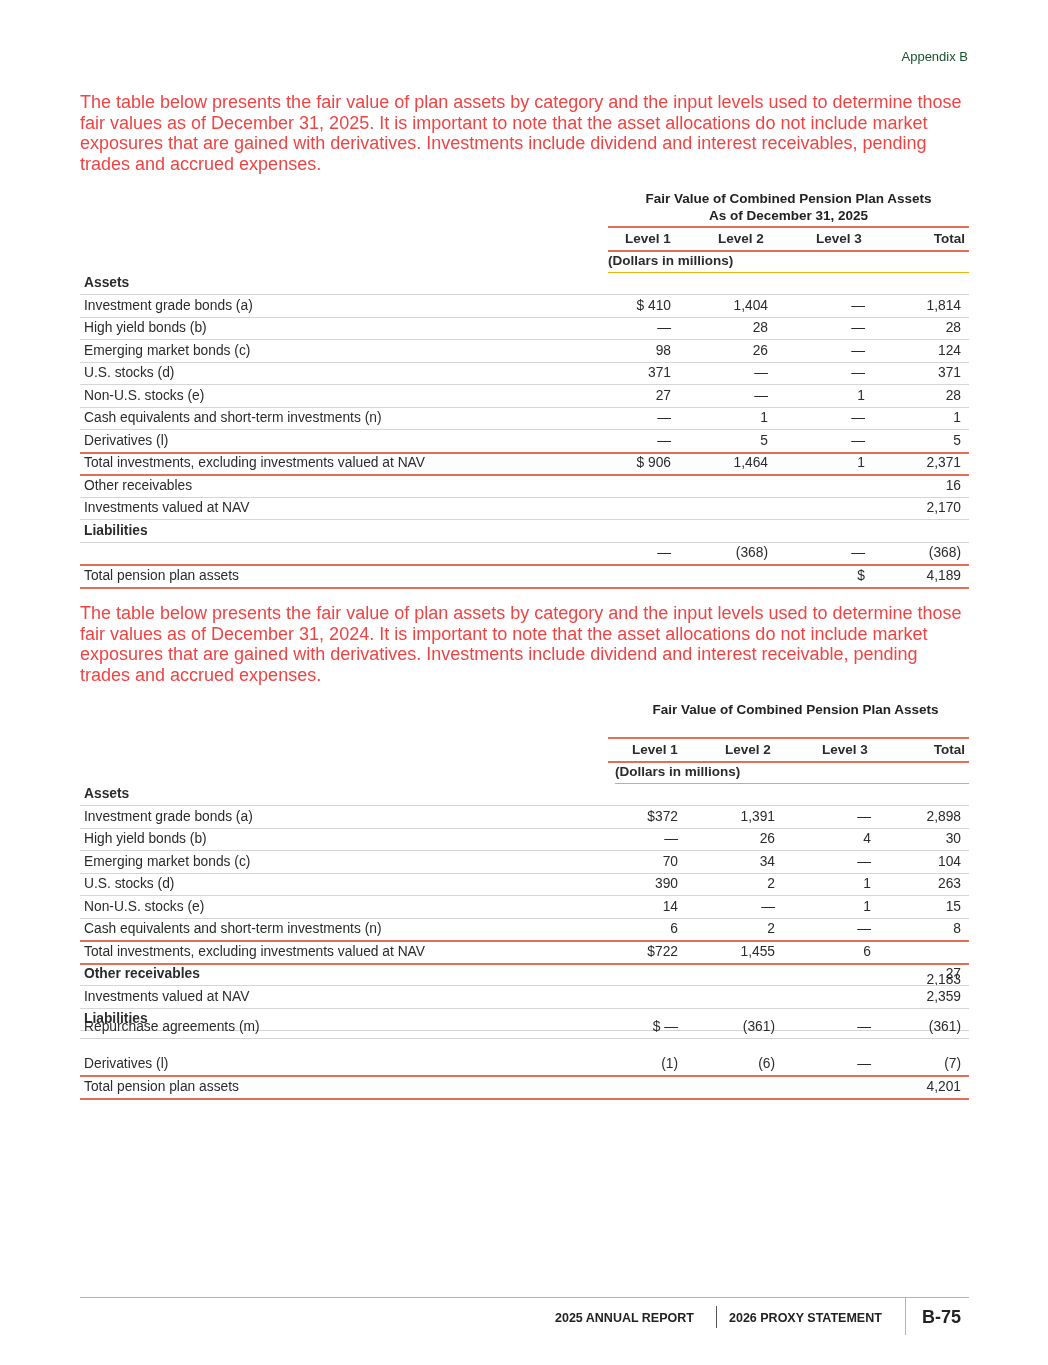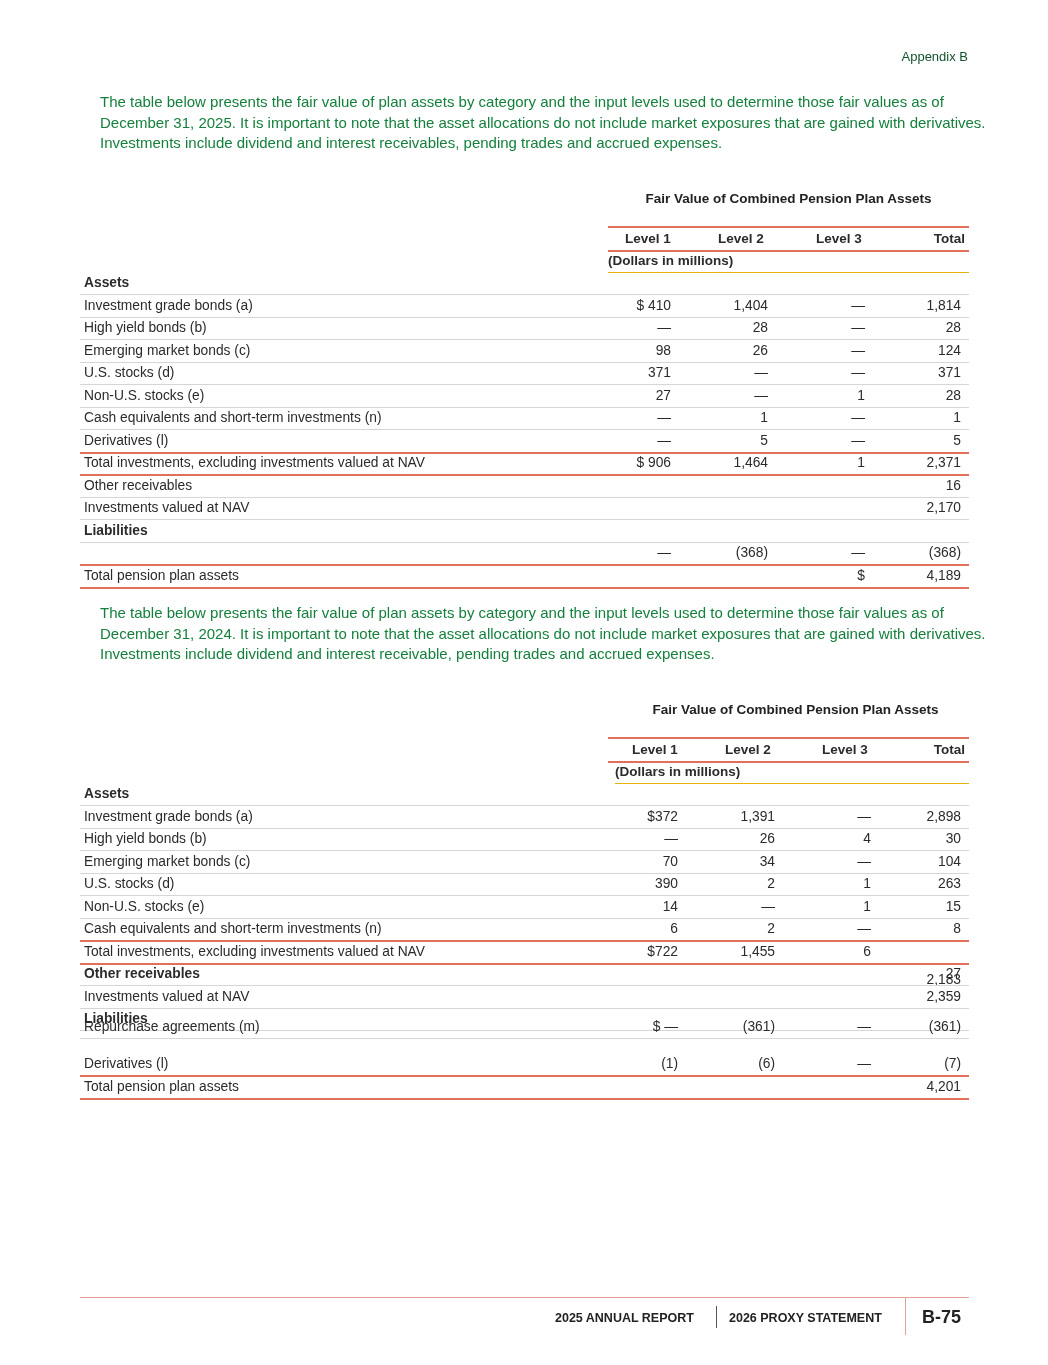--- a/index.html
+++ b/index.html
@@ -1,18 +1,18 @@
 <!DOCTYPE html>
 <html><head>
 <meta charset="utf-8">
 <style>
   html,body{margin:0;padding:0;background:#fff;}
   body{width:1048px;height:1365px;position:relative;font-family:"Liberation Sans",sans-serif;color:#2b2b2b;}
   .appendix{position:absolute;top:49px;right:80px;font-size:13px;color:#14532d;}
-  .para{position:absolute;left:80px;width:892px;font-size:15px;line-height:20.5px;color:#15803d;margin-left:20px;}
+  .para{position:absolute;left:80px;width:892px;font-size:18px;line-height:20.5px;color:#ef4444;}
   .tbl{position:absolute;left:80px;width:889px;}
   .hdr-title{position:absolute;font-weight:bold;font-size:13.5px;text-align:center;line-height:17px;color:#222;}
   .colhdr{position:absolute;left:528px;width:361px;height:22px;border-top:2px solid #e0705a;border-bottom:2px solid #e0705a;font-weight:bold;font-size:13.5px;}
   .colhdr span{position:absolute;top:3px;}
   .units{position:absolute;left:528px;width:361px;height:22px;border-bottom:1px solid #eab308;font-weight:bold;font-size:13.5px;text-align:left;line-height:22px;}
   .row{position:absolute;left:0;width:889px;height:22px;border-bottom:1.5px solid #d6d6d6;font-size:13.8px;line-height:22px;}
   .row.red{border-bottom:2px solid #e0705a;}
   .row .lbl{position:absolute;left:4px;}
   .row .lbl.b{font-weight:bold;}
   .row .c{position:absolute;text-align:right;}
@@ -25,20 +25,21 @@
 </head>
 <body>
 
 <div class="appendix">Appendix B</div>
 
 <div class="para" style="top:92px;">The table below presents the fair value of plan assets by category and the input levels used to determine those fair values as of December 31, 2025. It is important to note that the asset allocations do not include market exposures that are gained with derivatives. Investments include dividend and interest receivables, pending trades and accrued expenses.</div>
 
 <div class="tbl" style="top:190px;" id="t2025">
   <div class="hdr-title" style="left:528px;width:361px;top:0;">
     <div>Fair Value of Combined Pension Plan Assets</div>
+    <div>As of December 31, 2025</div>
   </div>
   <div class="colhdr" style="top:36px;">
     <span style="left:17px">Level 1</span>
     <span style="left:110px">Level 2</span>
     <span style="left:208px">Level 3</span>
     <span style="right:4px">Total</span>
   </div>
   <div class="units" style="top:60px;">(Dollars in millions)</div>
   <div class="rows">
       <div class="row" style="top: 82px;">

